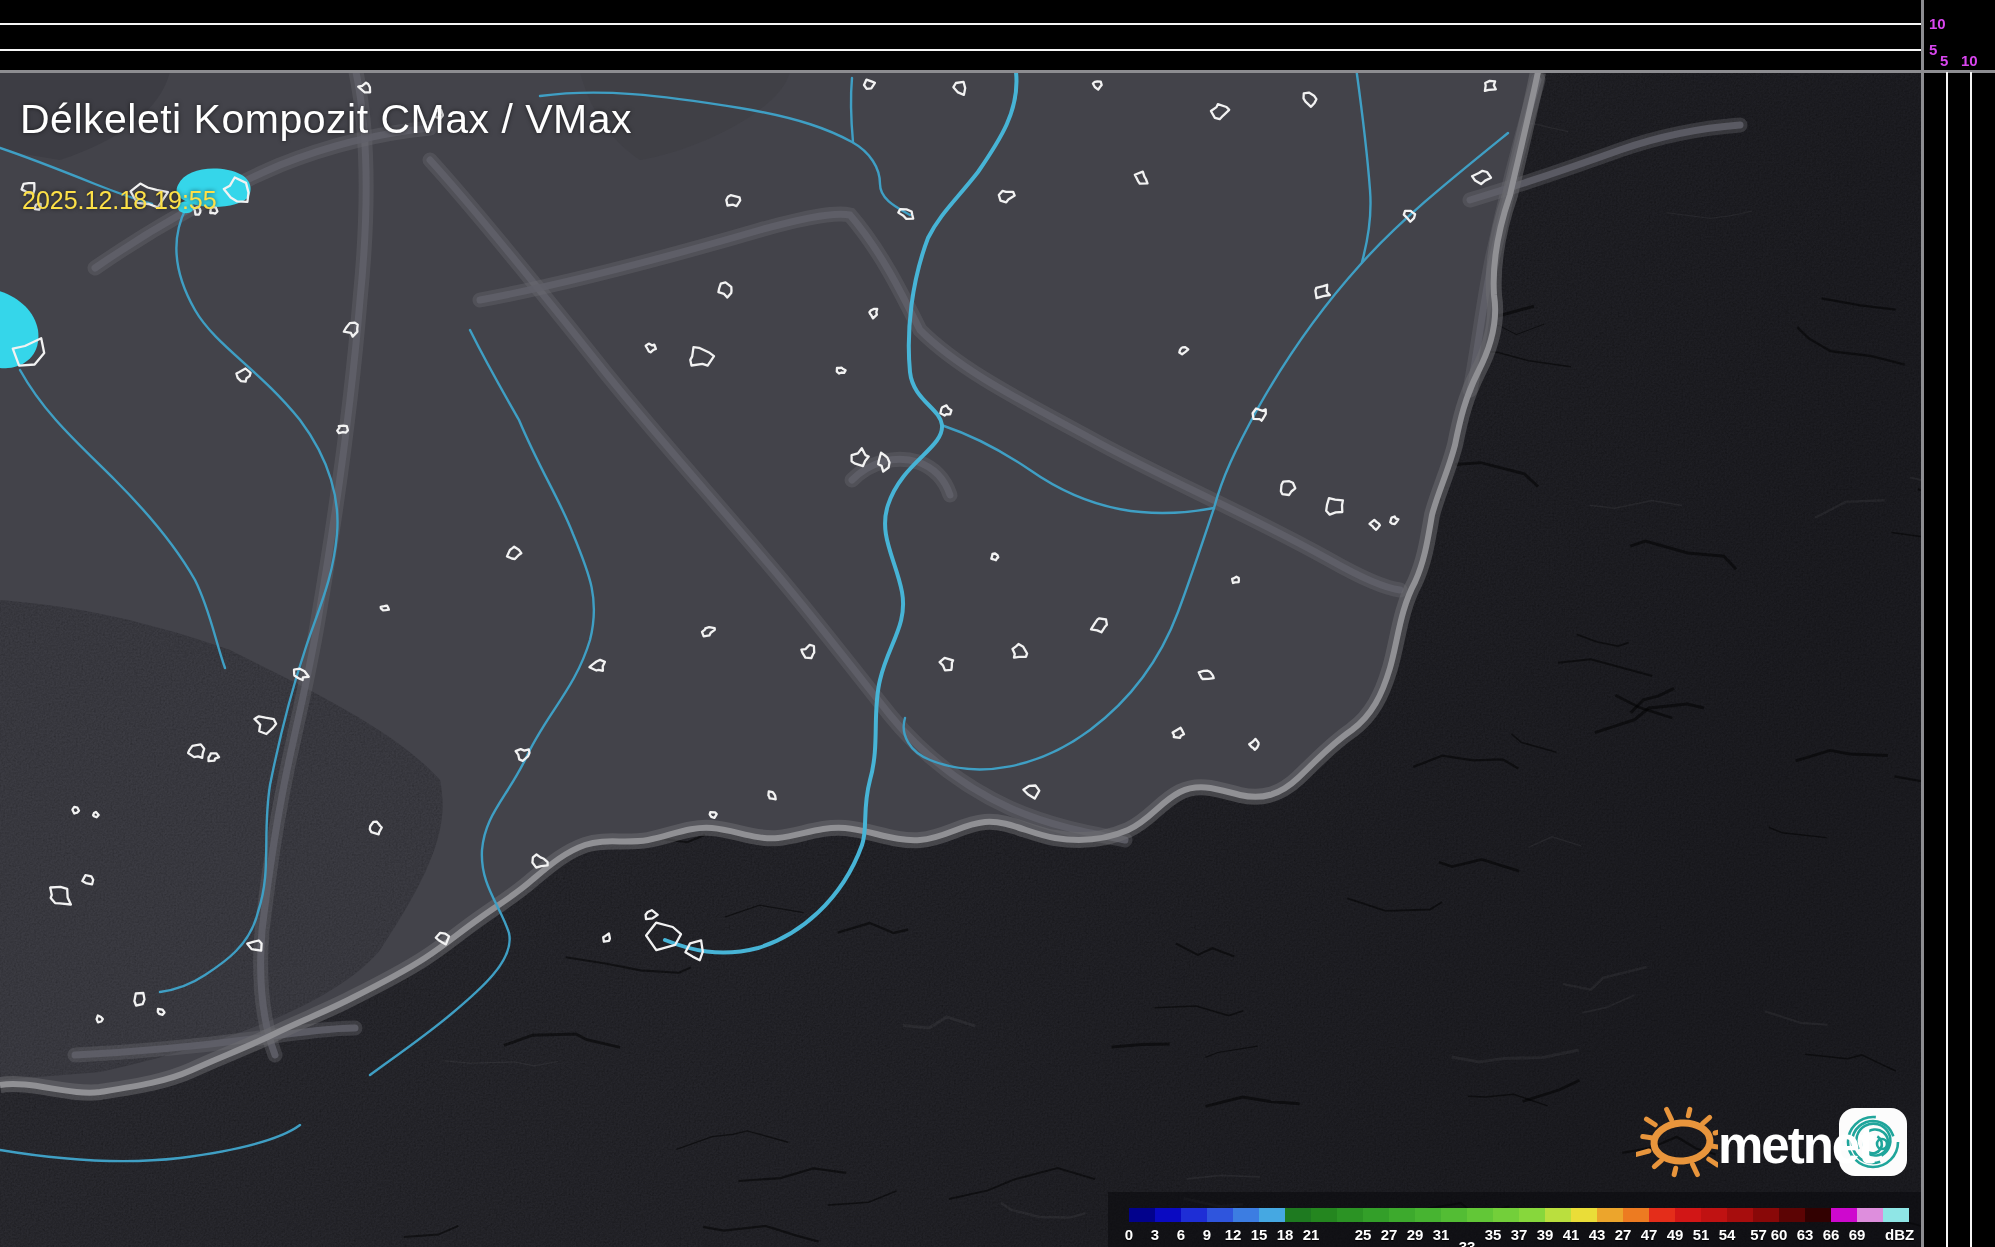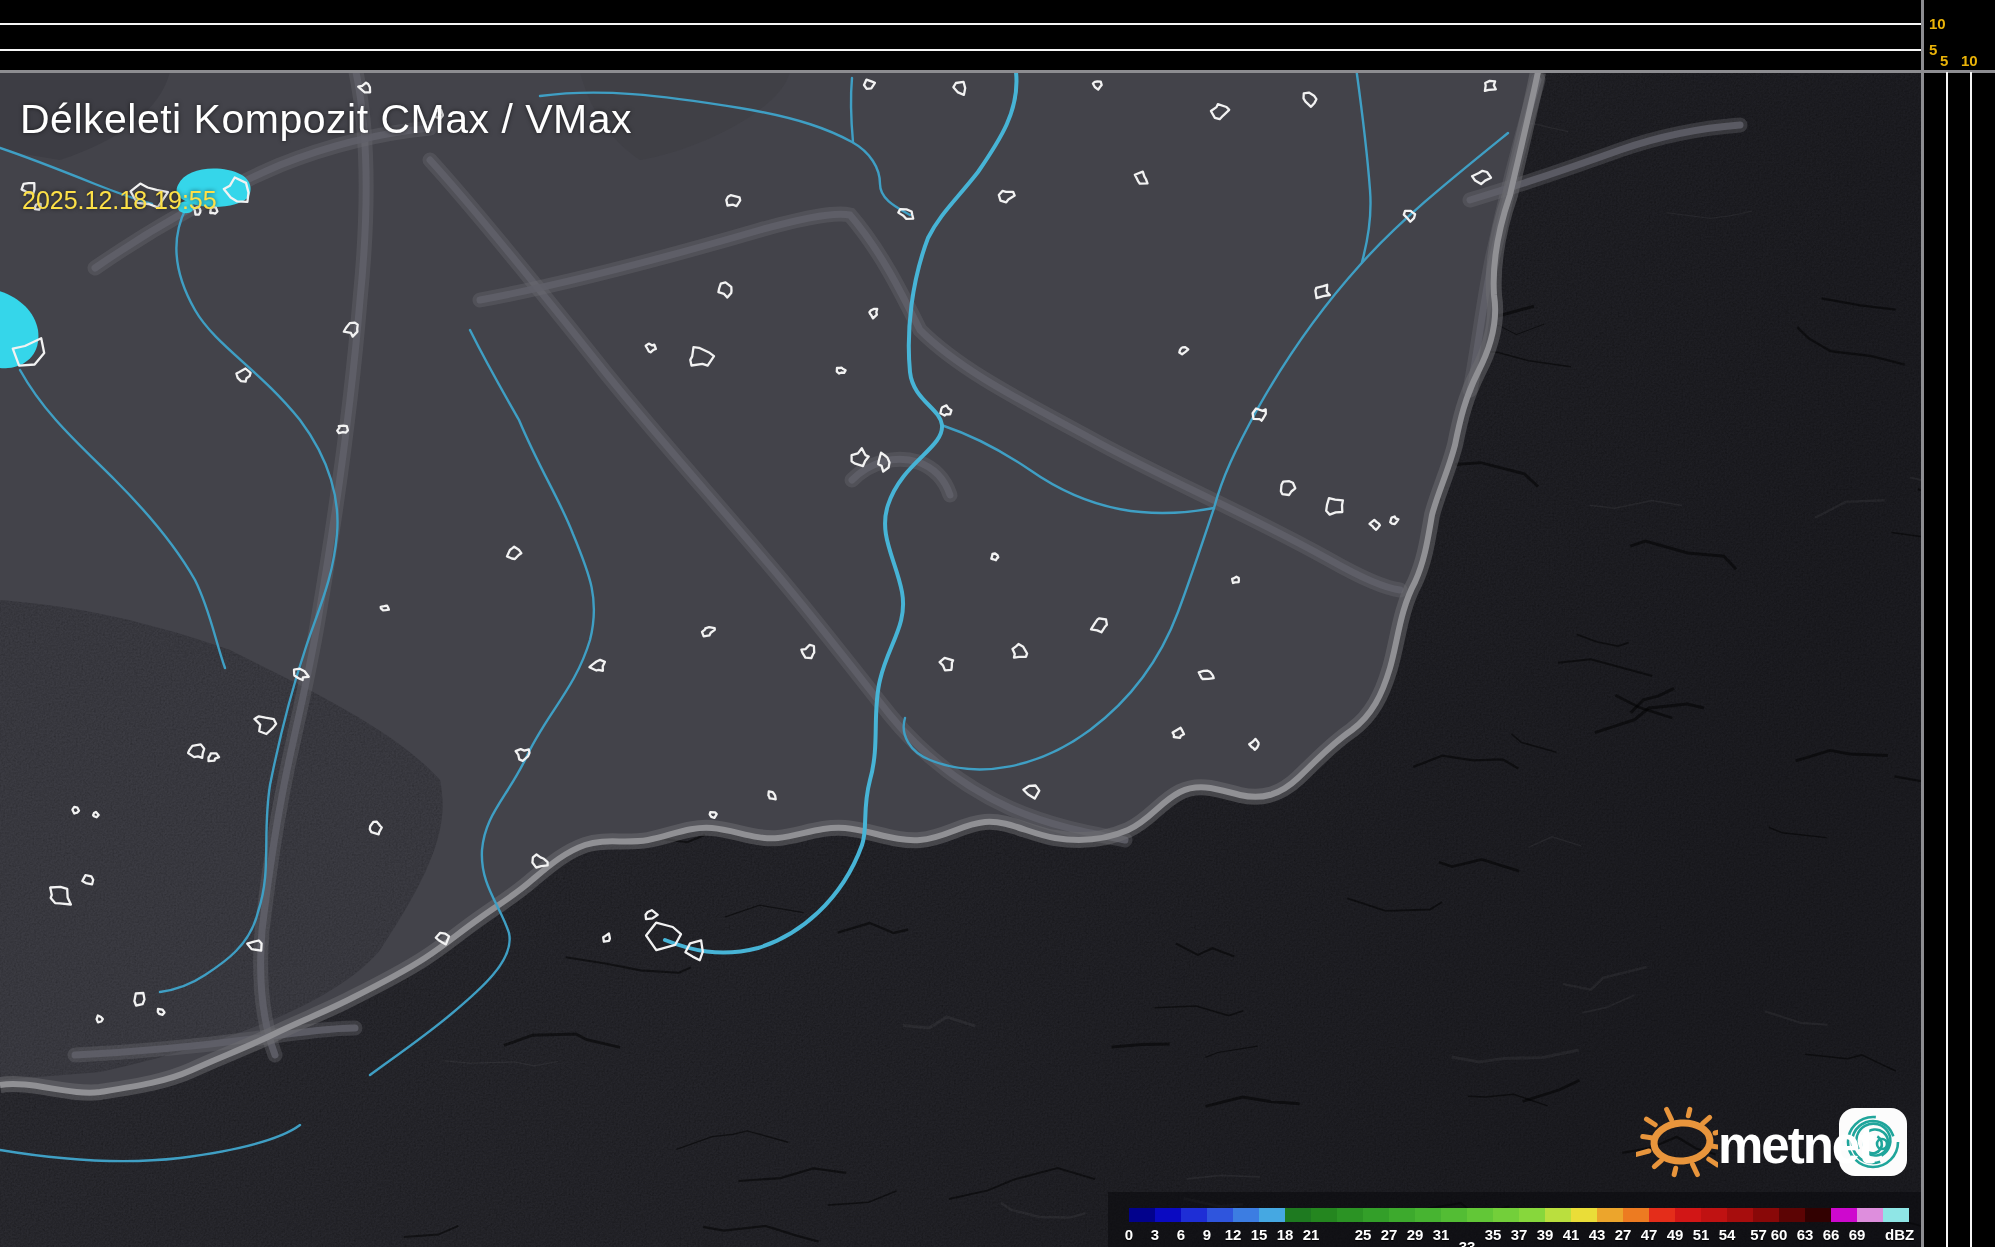--- a/index.html
+++ b/index.html
@@ -5,21 +5,21 @@
   html,body{margin:0;padding:0;background:#000;}
   body{position:relative;width:1995px;height:1247px;overflow:hidden;
        font-family:"Liberation Sans",sans-serif;}
   #map-area{position:absolute;left:0;top:72px;width:1921px;height:1175px;background:#43434a;}
   #map-svg{position:absolute;left:0;top:0;}
   
   .h-gray-line{position:absolute;left:0;top:70px;width:1995px;height:3px;background:#8d8d91;z-index:30;}
   .v-gray-line{position:absolute;left:1921px;top:0;width:3px;height:1247px;background:#8d8d91;z-index:30;}
   .h-tick{position:absolute;left:0;width:1921px;height:2px;background:#f5f5f5;z-index:31;}
   .v-tick{position:absolute;top:72px;width:2px;height:1175px;background:#f5f5f5;z-index:31;}
-  .ruler-label{position:absolute;color:#eab308;font-size:15px;font-weight:bold;z-index:32;}
+  .ruler-label{position:absolute;color:#d946ef;font-size:15px;font-weight:bold;z-index:32;}
   
   #title{position:absolute;left:20px;top:96px;color:#fff;font-size:41px;z-index:20;
          text-shadow:0 0 4px rgba(0,0,0,.6);letter-spacing:.5px;}
   #timestamp{position:absolute;left:22px;top:150px;color:#fde047;font-size:25px;z-index:20;
          text-shadow:0 0 4px rgba(0,0,0,.6);margin-top:36px;}
   
   #legend{position:absolute;left:1108px;top:1192px;width:813px;height:55px;
           background:rgba(10,10,13,.55);z-index:25;}
   #legend-bar{position:absolute;left:21px;top:16px;display:flex;}
   .legend-cell{width:26px;height:14px;}

